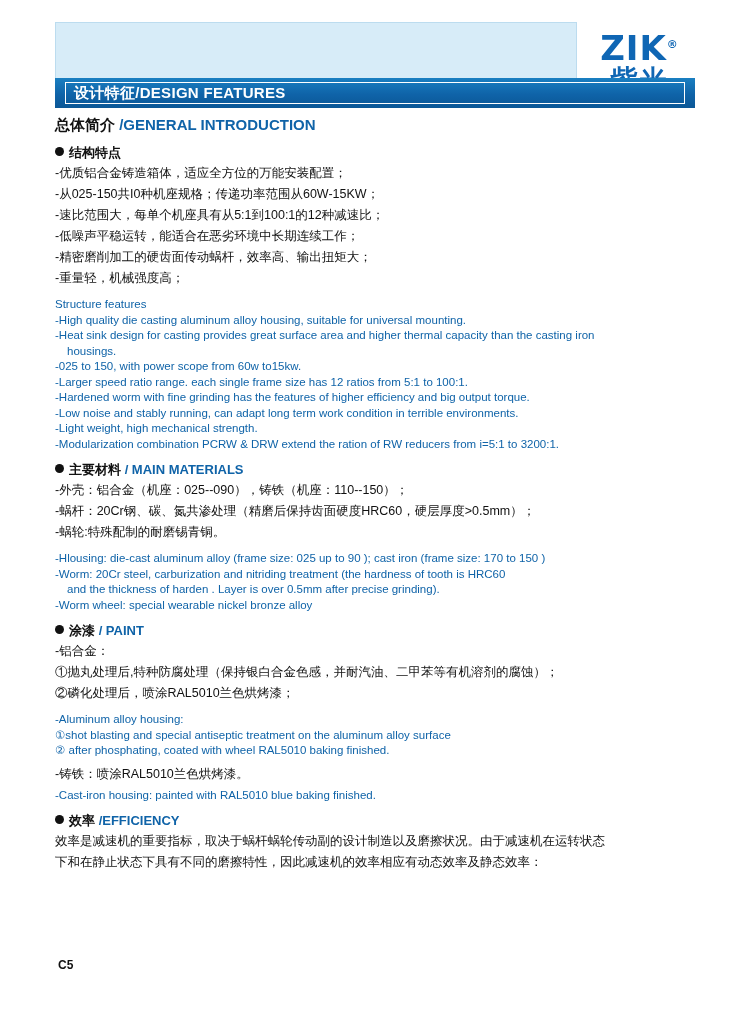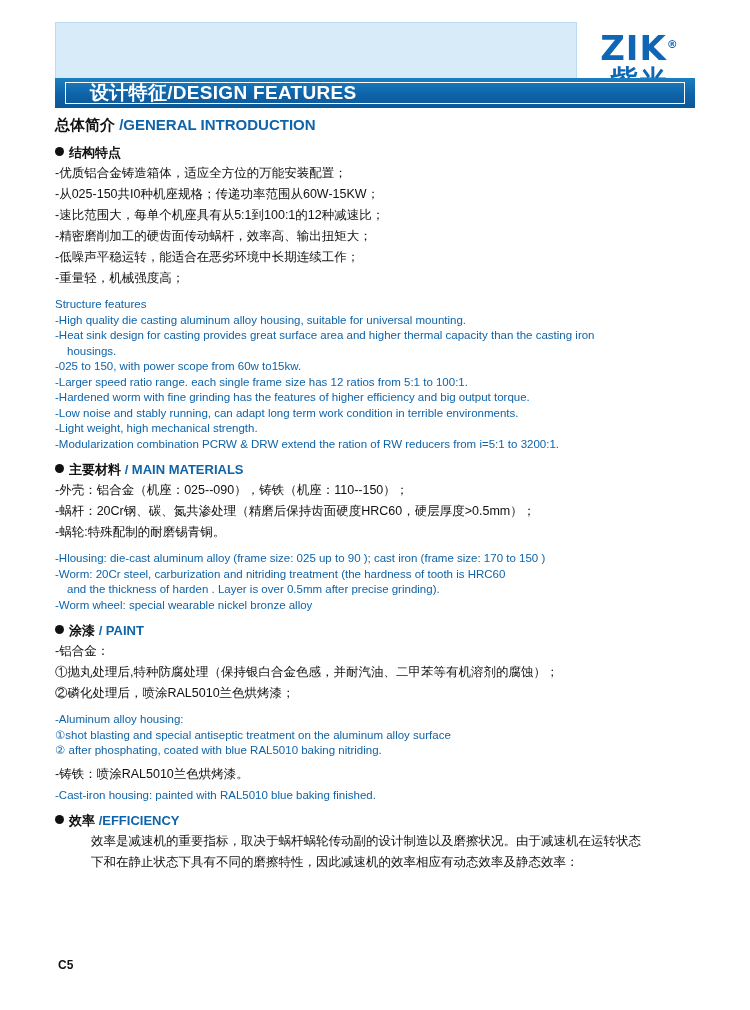--- a/index.html
+++ b/index.html
@@ -76,24 +76,24 @@
   }
   .title-bar .tb-inner {
     position: absolute;
     left: 10px;
     top: 4px;
     width: 620px;
     height: 22px;
     border: 1px solid #ffffff;
     box-sizing: border-box;
     color: #ffffff;
-    font-size: 19px;
+    font-size: 15px;
     font-weight: bold;
     line-height: 20px;
-    padding-left: 24px;
+    padding-left: 8px;
     letter-spacing: 0.3px;
   }
 
   
   .content {
     position: absolute;
     left: 55px;
     top: 116px;
     width: 645px;
   }
@@ -126,21 +126,20 @@
   .cn-line {
     font-size: 12.5px;
     line-height: 21px;
     color: #111;
     white-space: nowrap;
   }
   .cn-para {
     font-size: 12.5px;
     line-height: 21px;
     color: #111;
-    margin-left: 36px;
   }
   .en-block {
     color: #0f63a8;
     font-size: 11.5px;
     line-height: 15.5px;
     margin-top: 3px;
   }
   .en-block .ln { display: block; }
   .en-block .ind { display: block; padding-left: 12px; }
 
@@ -181,22 +180,22 @@
     </h2>
 
     <div class="bullet-head">
       <span class="dot"></span><span>结构特点</span>
     </div>
 
     <div>
       <div class="cn-line">-优质铝合金铸造箱体，适应全方位的万能安装配置；</div>
       <div class="cn-line">-从025-150共I0种机座规格；传递功率范围从60W-15KW；</div>
       <div class="cn-line">-速比范围大，每单个机座具有从5:1到100:1的12种减速比；</div>
+      <div class="cn-line">-低噪声平稳运转，能适合在恶劣环境中长期连续工作；</div>
       <div class="cn-line">-精密磨削加工的硬齿面传动蜗杆，效率高、输出扭矩大；</div>
-      <div class="cn-line">-低噪声平稳运转，能适合在恶劣环境中长期连续工作；</div>
       <div class="cn-line">-重量轻，机械强度高；</div>
     </div>
 
     <div class="gap-sm"></div>
 
     <div class="en-block">
       <span class="ln">Structure features</span>
       <span class="ln">-High quality die casting aluminum alloy housing, suitable for universal mounting.</span>
       <span class="ln">-Heat sink design for casting provides great surface area and higher thermal capacity than the casting iron</span>
       <span class="ind">housings.</span>
@@ -235,21 +234,21 @@
       <div class="cn-line">-铝合金：</div>
       <div class="cn-line">①抛丸处理后,特种防腐处理（保持银白合金色感，并耐汽油、二甲苯等有机溶剂的腐蚀）；</div>
       <div class="cn-line">②磷化处理后，喷涂RAL5010兰色烘烤漆；</div>
     </div>
 
     <div class="gap-sm"></div>
 
     <div class="en-block">
       <span class="ln">-Aluminum alloy housing:</span>
       <span class="ln">①shot blasting and special antiseptic treatment on the aluminum alloy surface</span>
-      <span class="ln">② after phosphating, coated with blue RAL5010 baking nitriding.</span>
+      <span class="ln">② after phosphating, coated with wheel RAL5010 baking finished.</span>
     </div>
 
     <div class="gap-sm"></div>
 
     <div class="cn-line">-铸铁：喷涂RAL5010兰色烘烤漆。</div>
 
     <div class="en-block">
       <span class="ln">-Cast-iron housing: painted with RAL5010 blue baking finished.</span>
     </div>
 

